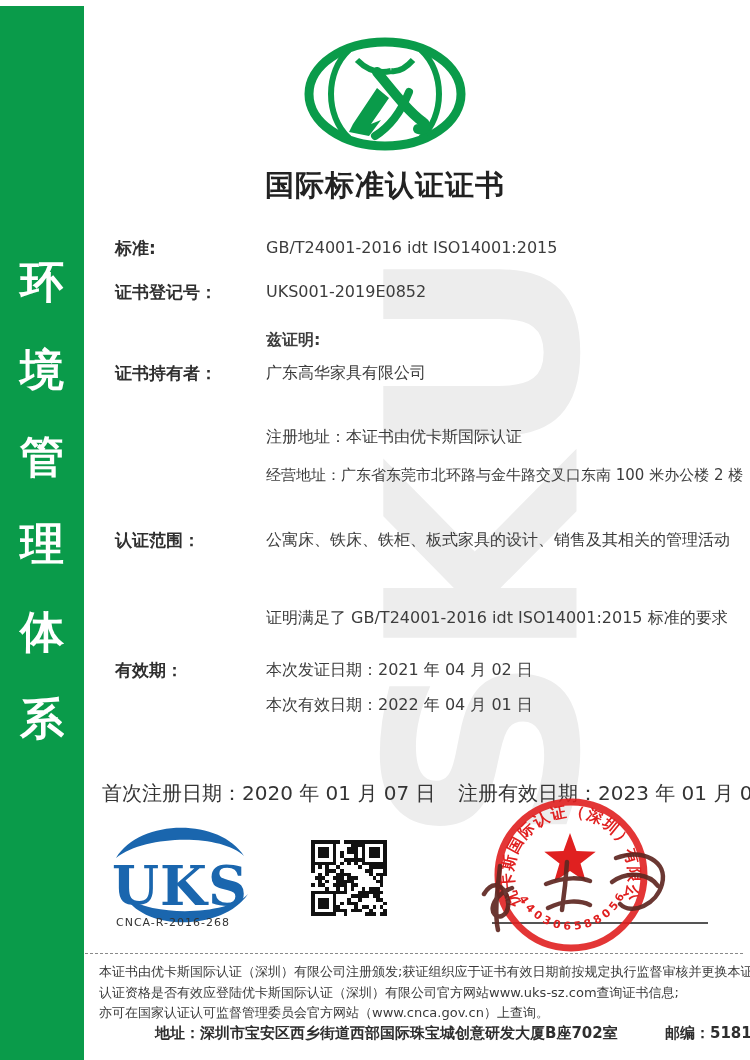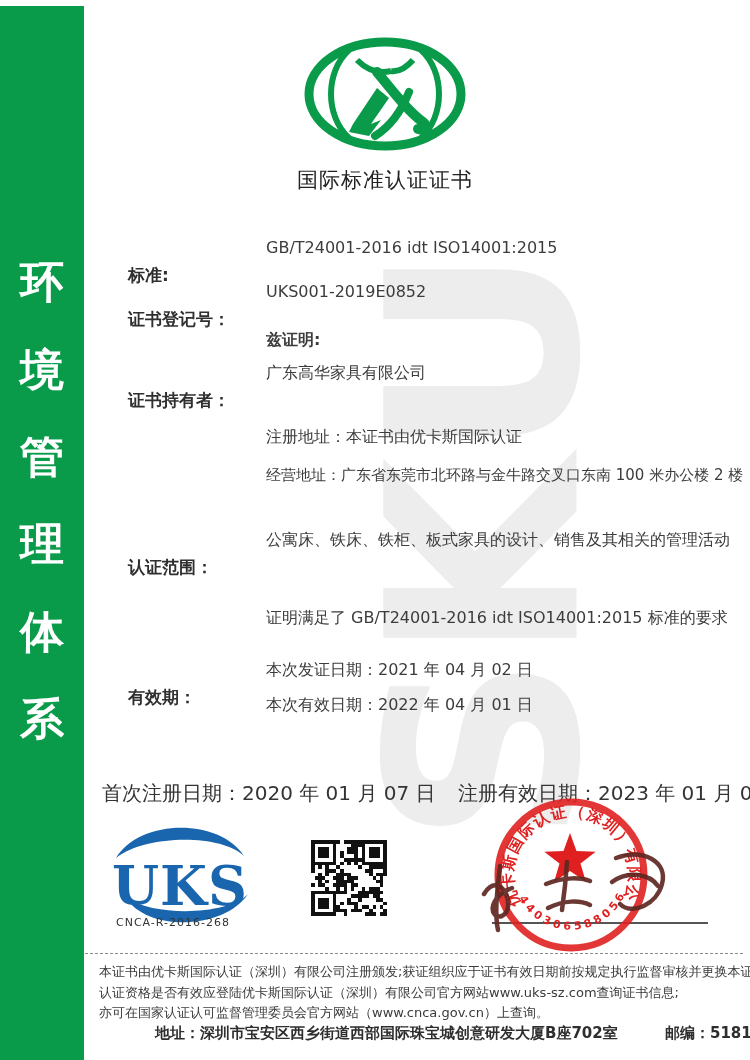--- a/index.html
+++ b/index.html
@@ -9,23 +9,23 @@
   .sidebar{position:absolute;left:0;top:6px;width:84px;height:1054px;background:#0a9b4a;z-index:2;}
   .sidebar .vchar{position:absolute;left:0;width:84px;text-align:center;color:#ffffff;
         font-size:44px;font-weight:bold;line-height:1;}
   
   .wm{position:absolute;left:330px;width:310px;text-align:center;color:#ededed;
       font-size:265px;font-weight:bold;line-height:215px;z-index:0;
       transform:rotate(-90deg);user-select:none;}
   
   .logo-globe{position:absolute;left:303px;top:36px;z-index:2;}
   .cert-title{position:absolute;left:85px;top:166px;width:600px;text-align:center;
-      font-size:21px;font-weight:normal;color:#222;letter-spacing:1px;z-index:2;}
+      font-size:29px;font-weight:bold;color:#222;letter-spacing:1px;z-index:2;}
   
-  .lab{position:absolute;left:128px;font-size:17px;font-weight:bold;color:#2f2f2f;z-index:2;white-space:nowrap;margin-top:27px;}
+  .lab{position:absolute;left:115px;font-size:17px;font-weight:bold;color:#2f2f2f;z-index:2;white-space:nowrap;}
   .val{position:absolute;left:266px;font-size:16px;color:#3c3c3c;z-index:2;white-space:nowrap;}
   .val.b{font-weight:bold;}
   .small-dates{position:absolute;font-size:20px;color:#343434;z-index:2;white-space:nowrap;}
   
   .uks-logo{position:absolute;left:110px;top:812px;z-index:2;}
   .cnca{position:absolute;left:116px;top:916px;font-size:11px;color:#333;letter-spacing:1px;z-index:2;}
   .qr{position:absolute;left:311px;top:840px;width:76px;height:76px;z-index:2;
       display:grid;grid-template-columns:repeat(21,1fr);grid-template-rows:repeat(21,1fr);background:#fff;}
   .qr div{width:100%;height:100%;}
   .qr .on{background:#111;}

